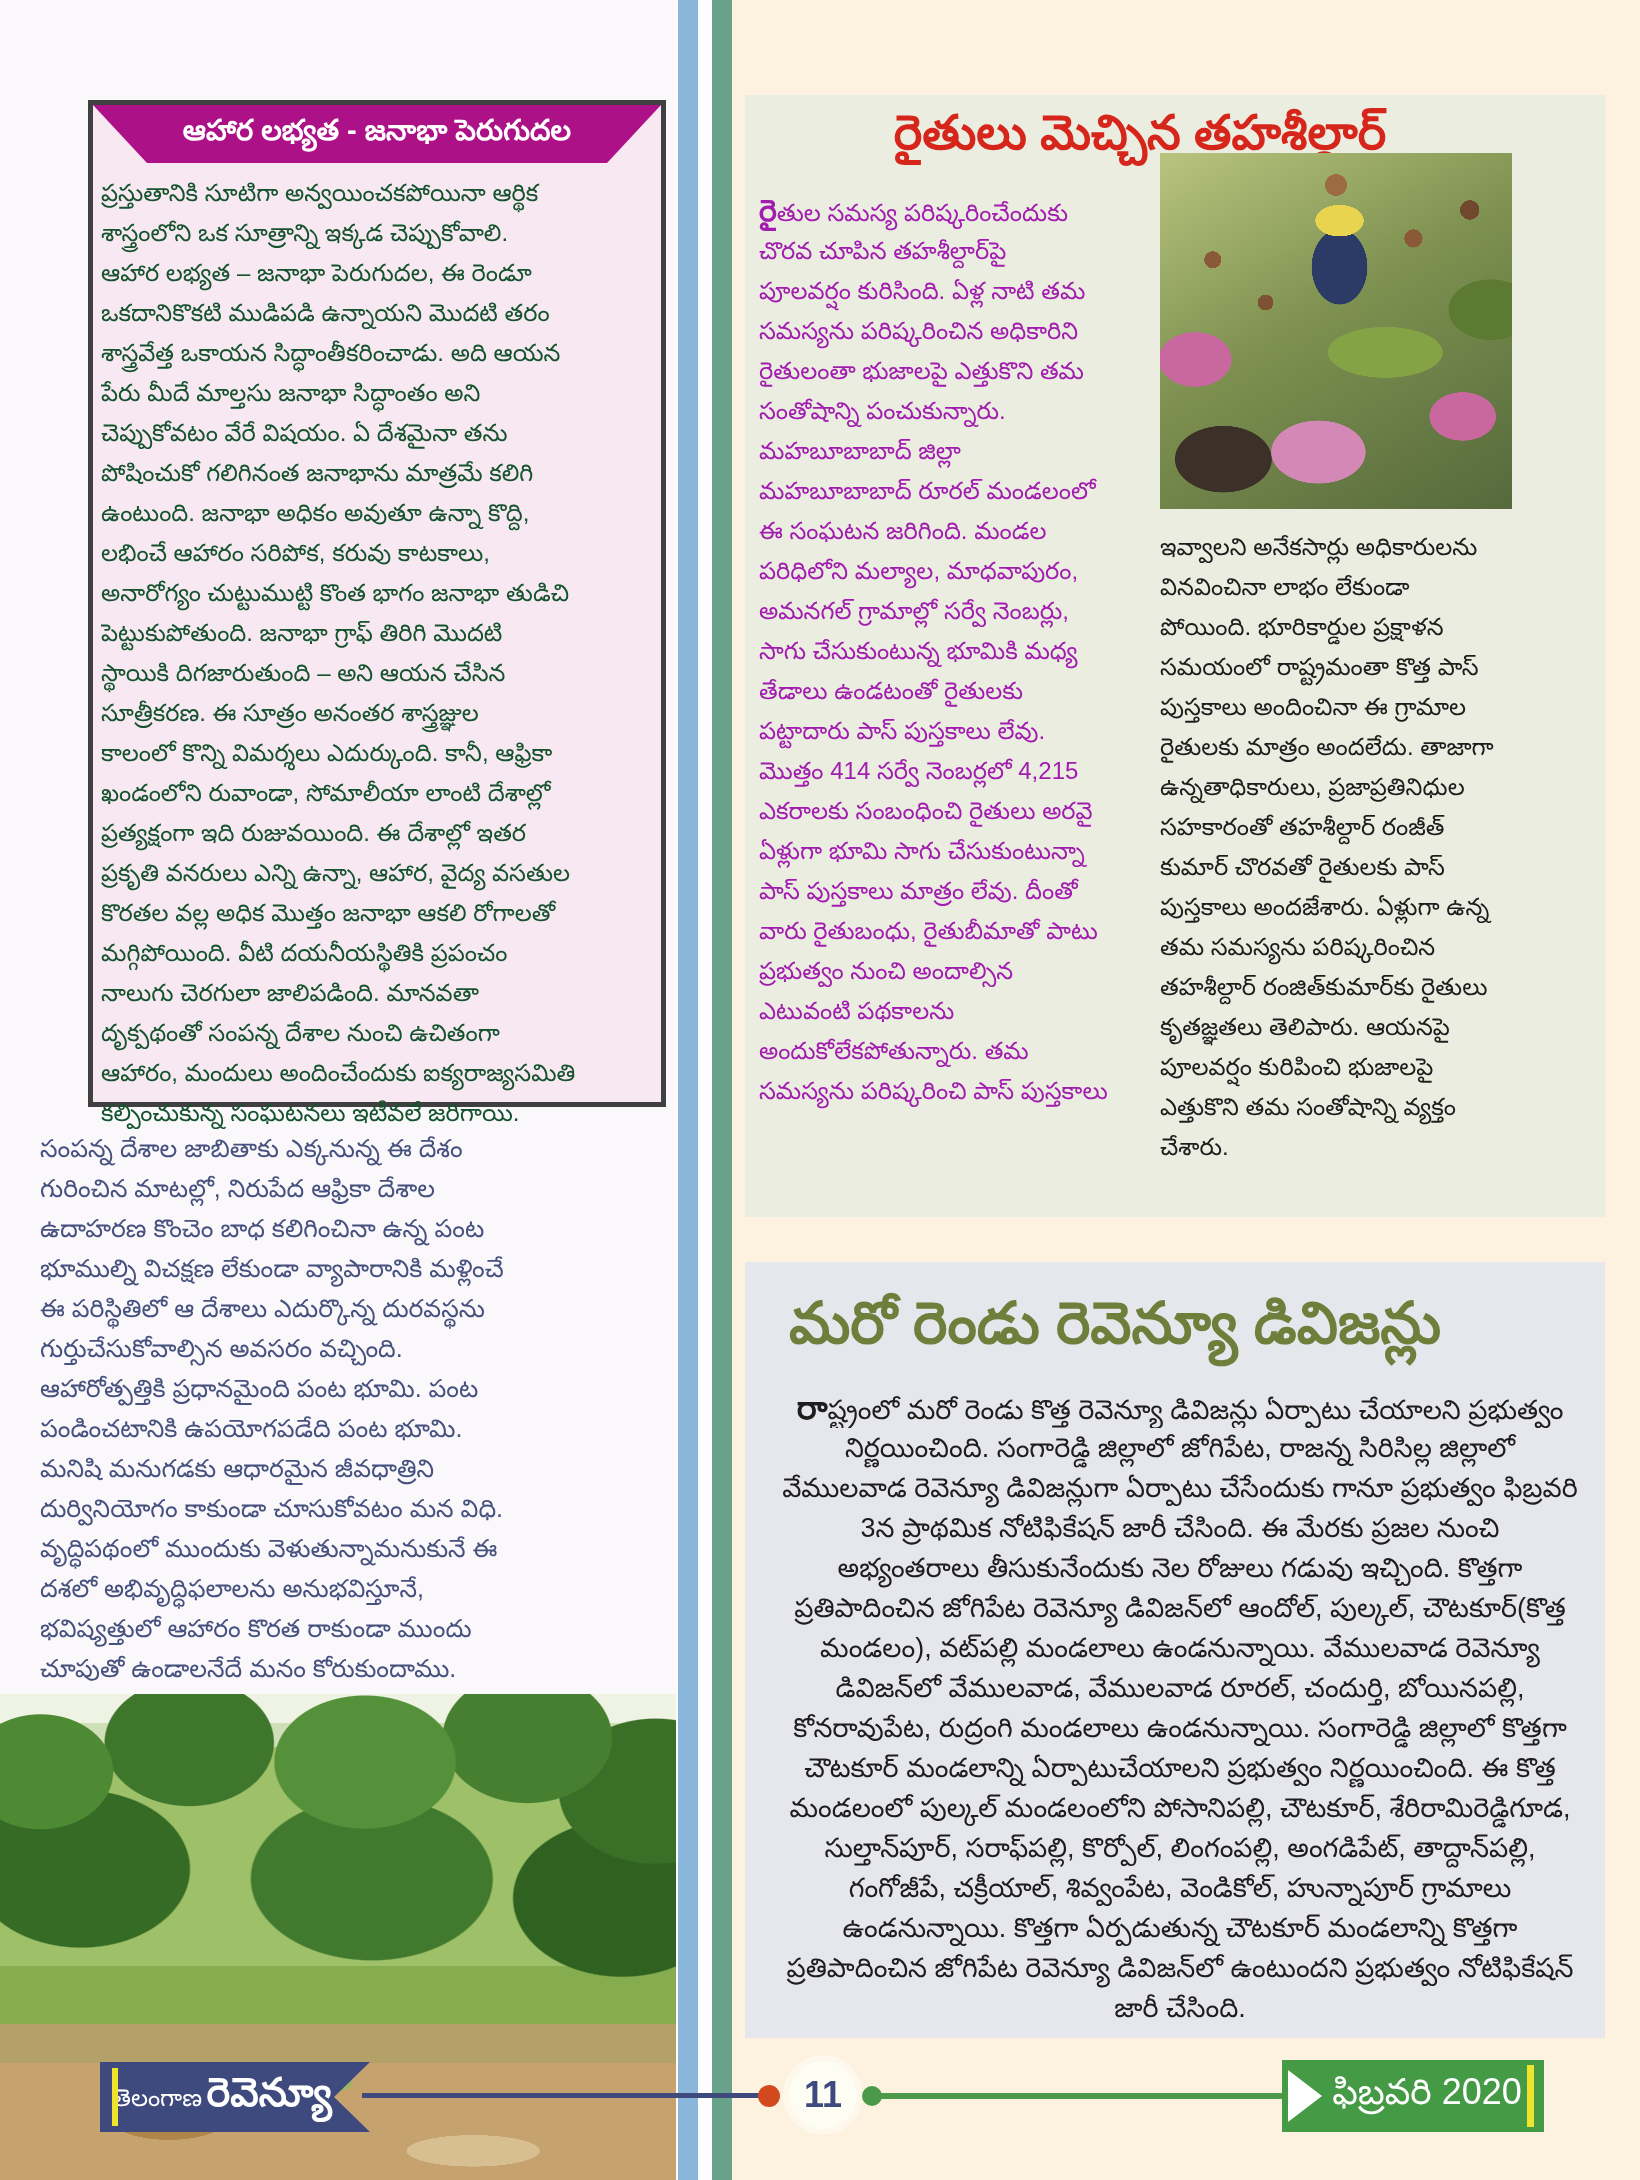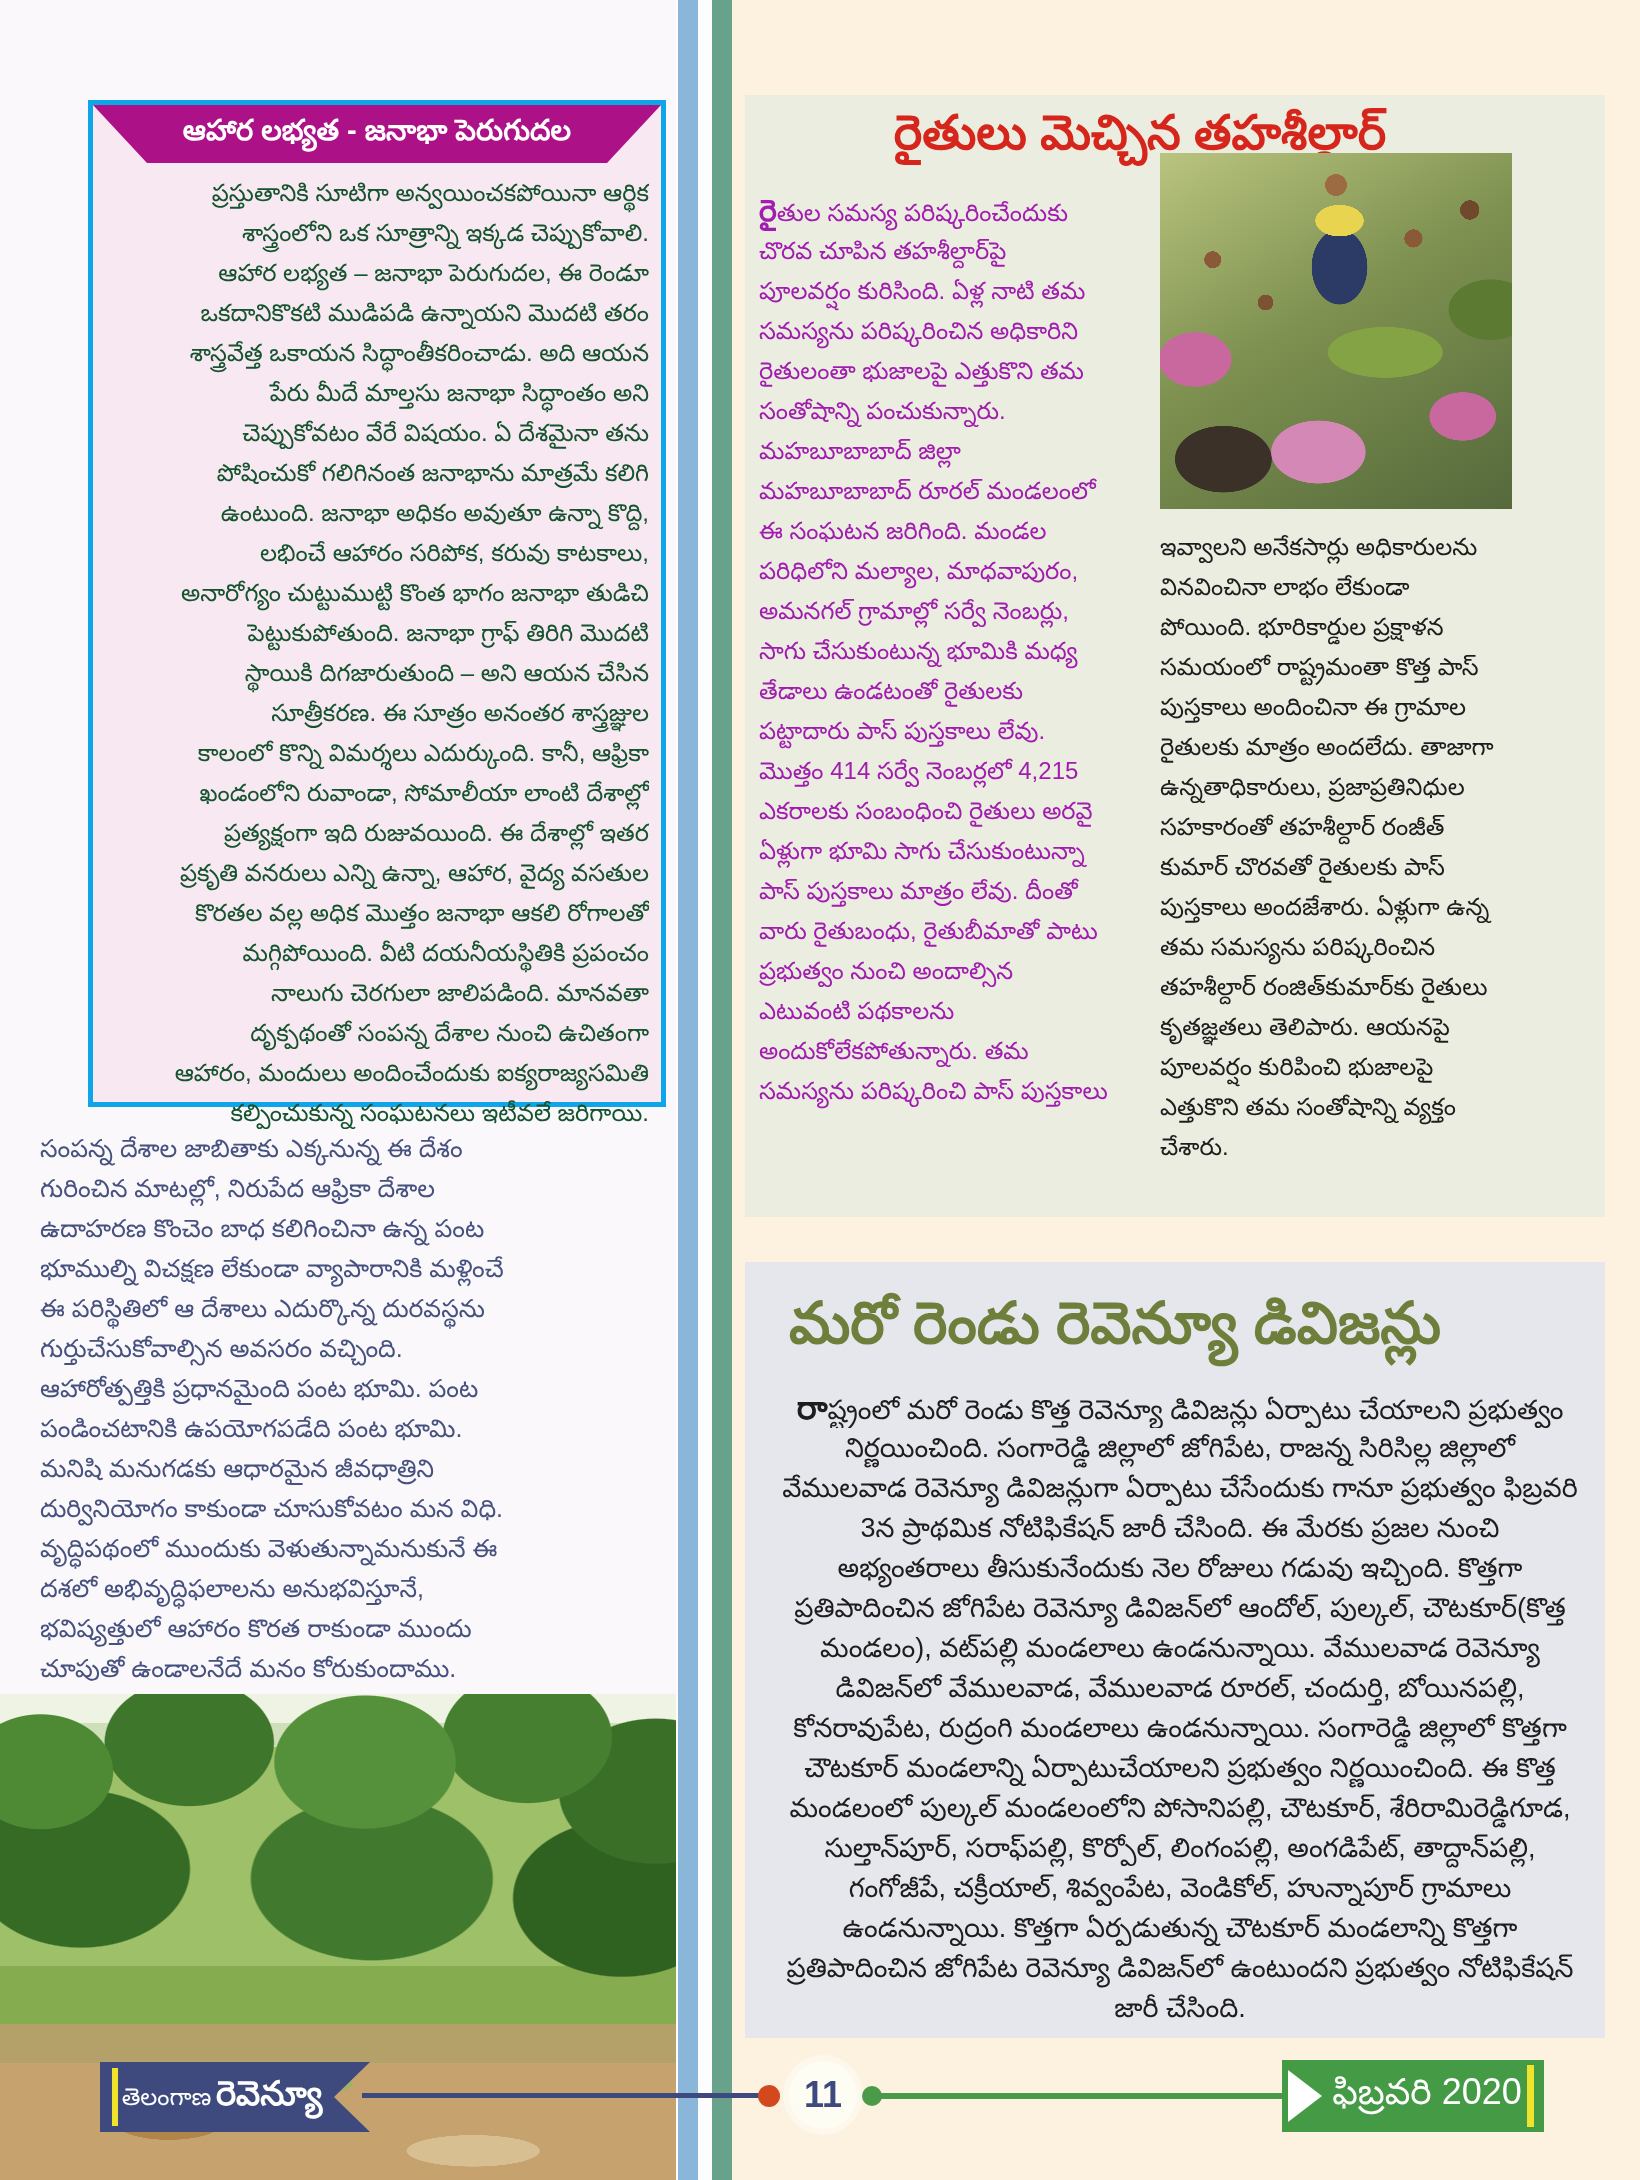--- a/index.html
+++ b/index.html
@@ -3,21 +3,21 @@
 <meta charset="utf-8">
 <style>
   html,body{margin:0;padding:0;background:#ffffff;}
   body{font-family:"Liberation Sans","DejaVu Sans",sans-serif;}
   .page{position:relative;width:1640px;height:2180px;overflow:hidden;background:#fdfcfe;}
 
   
   .left-bg{position:absolute;left:0;top:0;width:676px;height:2180px;background:#faf8fb;}
 
   .pink-box{position:absolute;left:88px;top:100px;width:568px;height:997px;
-    background:#f8e8f2;border:5px solid #0ea5e9;box-sizing:content-box;text-align:right;}
+    background:#f8e8f2;border:5px solid #404040;box-sizing:content-box;}
   .ribbon{position:absolute;left:0;top:0;right:0;height:58px;background:#ad1187;
     clip-path:polygon(0 0,100% 0,calc(100% - 54px) 100%,54px 100%);
     display:flex;align-items:center;justify-content:center;}
   .ribbon-title{color:#ffffff;font-weight:bold;font-size:29px;}
   .pink-lines{position:absolute;left:8px;top:68px;right:12px;color:#14532d;font-size:24px;}
   .pink-lines div{height:40px;line-height:40px;white-space:nowrap;overflow:hidden;}
 
   .blue-lines{position:absolute;left:40px;top:1128px;width:600px;text-align:left;
     color:#46517f;font-size:25px;}
   .blue-lines div{height:40px;line-height:40px;white-space:nowrap;}
@@ -76,21 +76,21 @@
   .a2-body div{height:40px;line-height:40px;white-space:nowrap;overflow:hidden;}
   .a2-body div:first-child::first-letter{font-weight:bold;font-size:33px;}
 
   
   .f-navy-badge{position:absolute;left:100px;top:2062px;width:270px;height:70px;background:#3e4a7d;
     clip-path:polygon(0 0,100% 0,calc(100% - 36px) 50%,100% 100%,0 100%);
     display:flex;align-items:center;justify-content:center;padding-right:26px;box-sizing:border-box;z-index:5;}
   .f-yellow-l{position:absolute;left:12px;top:6px;bottom:6px;width:6px;background:#efe32c;}
   .f-brand{color:#ffffff;white-space:nowrap;}
   .f-brand .pre{font-size:24px;}
-  .f-brand .name{font-size:34px;font-weight:bold;}
+  .f-brand .name{font-size:40px;font-weight:bold;}
   .f-line-navy{position:absolute;left:362px;top:2093px;width:400px;height:5px;background:#3e4a7d;z-index:4;}
   .f-dot-orange{position:absolute;left:758px;top:2085px;width:22px;height:22px;border-radius:50%;background:#d2491f;z-index:5;}
   .f-page-circle{position:absolute;left:789px;top:2061px;width:68px;height:68px;border-radius:50%;
     background:#fdfdf4;box-shadow:0 0 0 6px rgba(253,253,244,.55);display:flex;align-items:center;justify-content:center;z-index:5;}
   .f-page-num{color:#3e4a7d;font-weight:bold;font-size:36px;}
   .f-dot-green{position:absolute;left:862px;top:2086px;width:20px;height:20px;border-radius:50%;background:#4a9a4a;z-index:5;}
   .f-line-green{position:absolute;left:880px;top:2093px;width:402px;height:6px;background:#4a9a4a;z-index:4;}
   .f-green-badge{position:absolute;left:1282px;top:2060px;width:262px;height:72px;background:#459a45;
     display:flex;align-items:center;justify-content:center;padding-left:28px;box-sizing:border-box;z-index:5;}
   .f-green-arrow{position:absolute;left:6px;top:10px;bottom:10px;width:34px;background:#ffffff;

